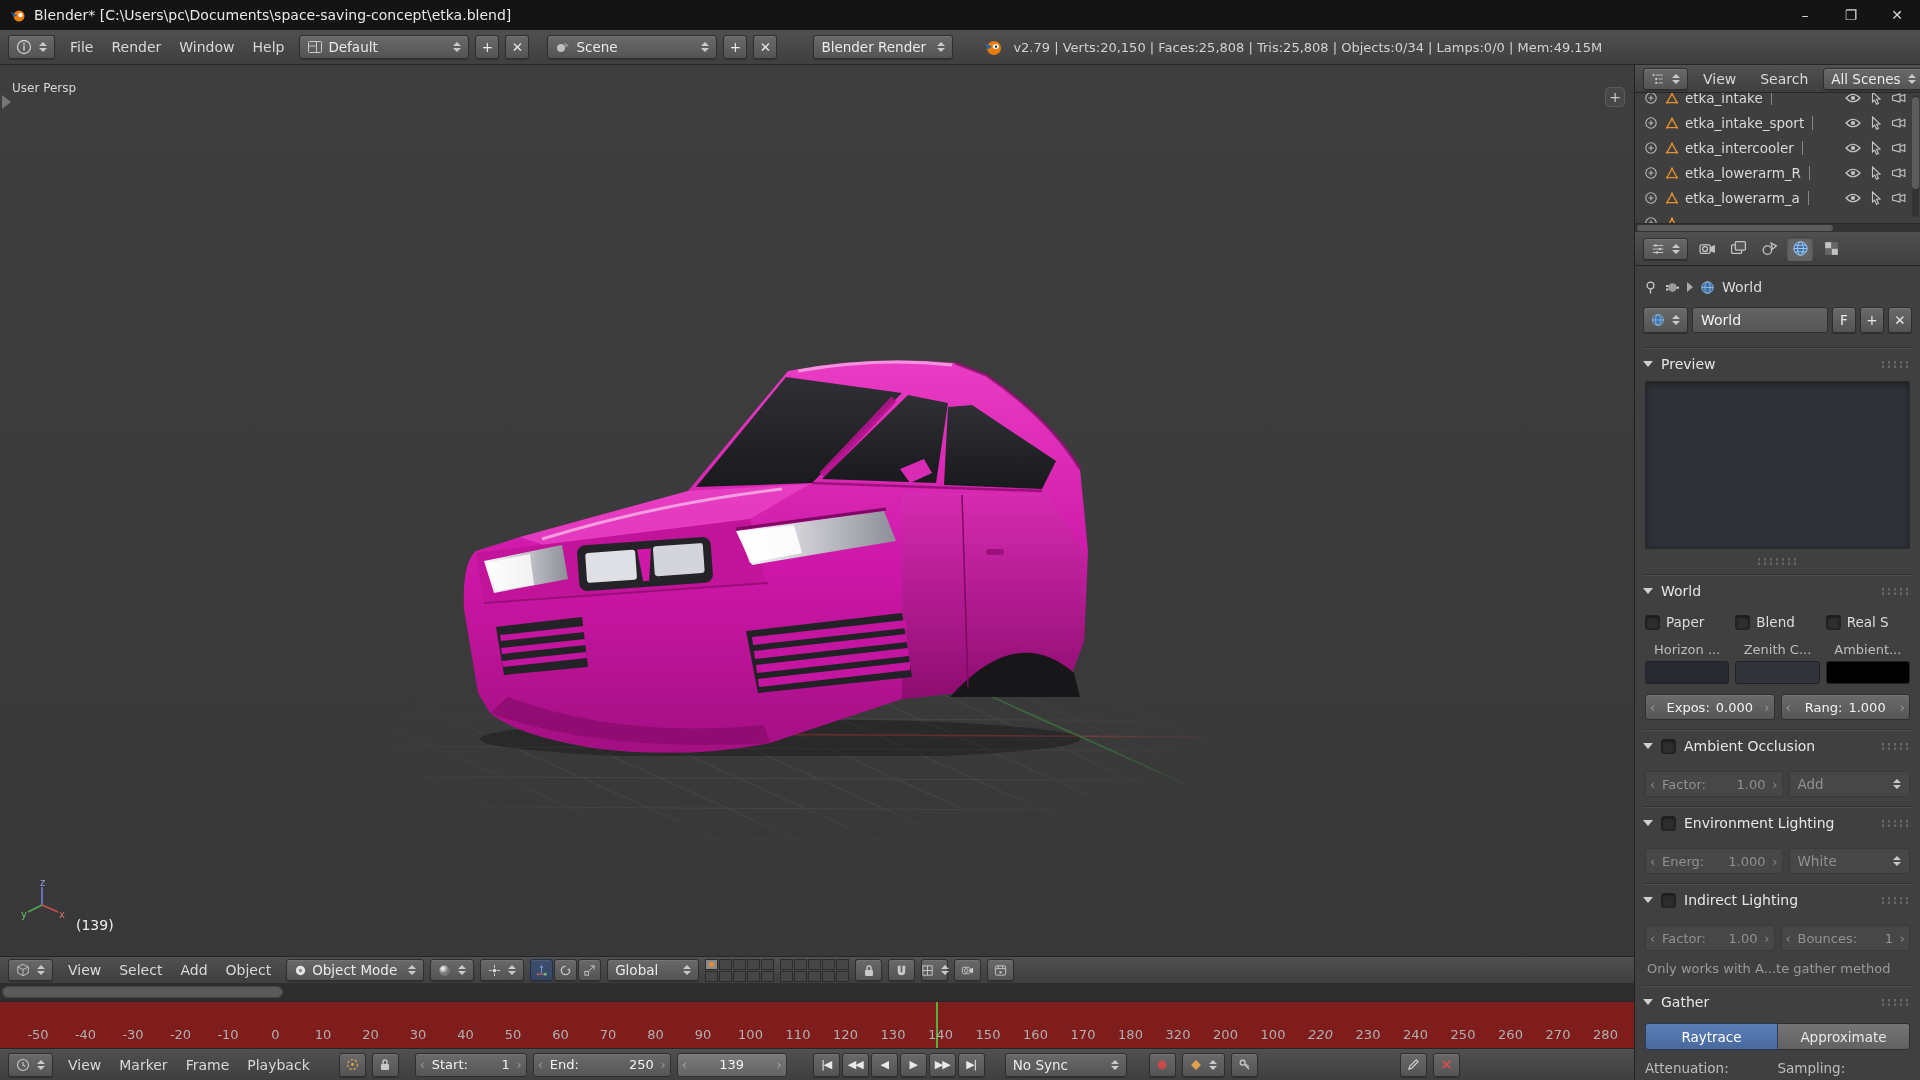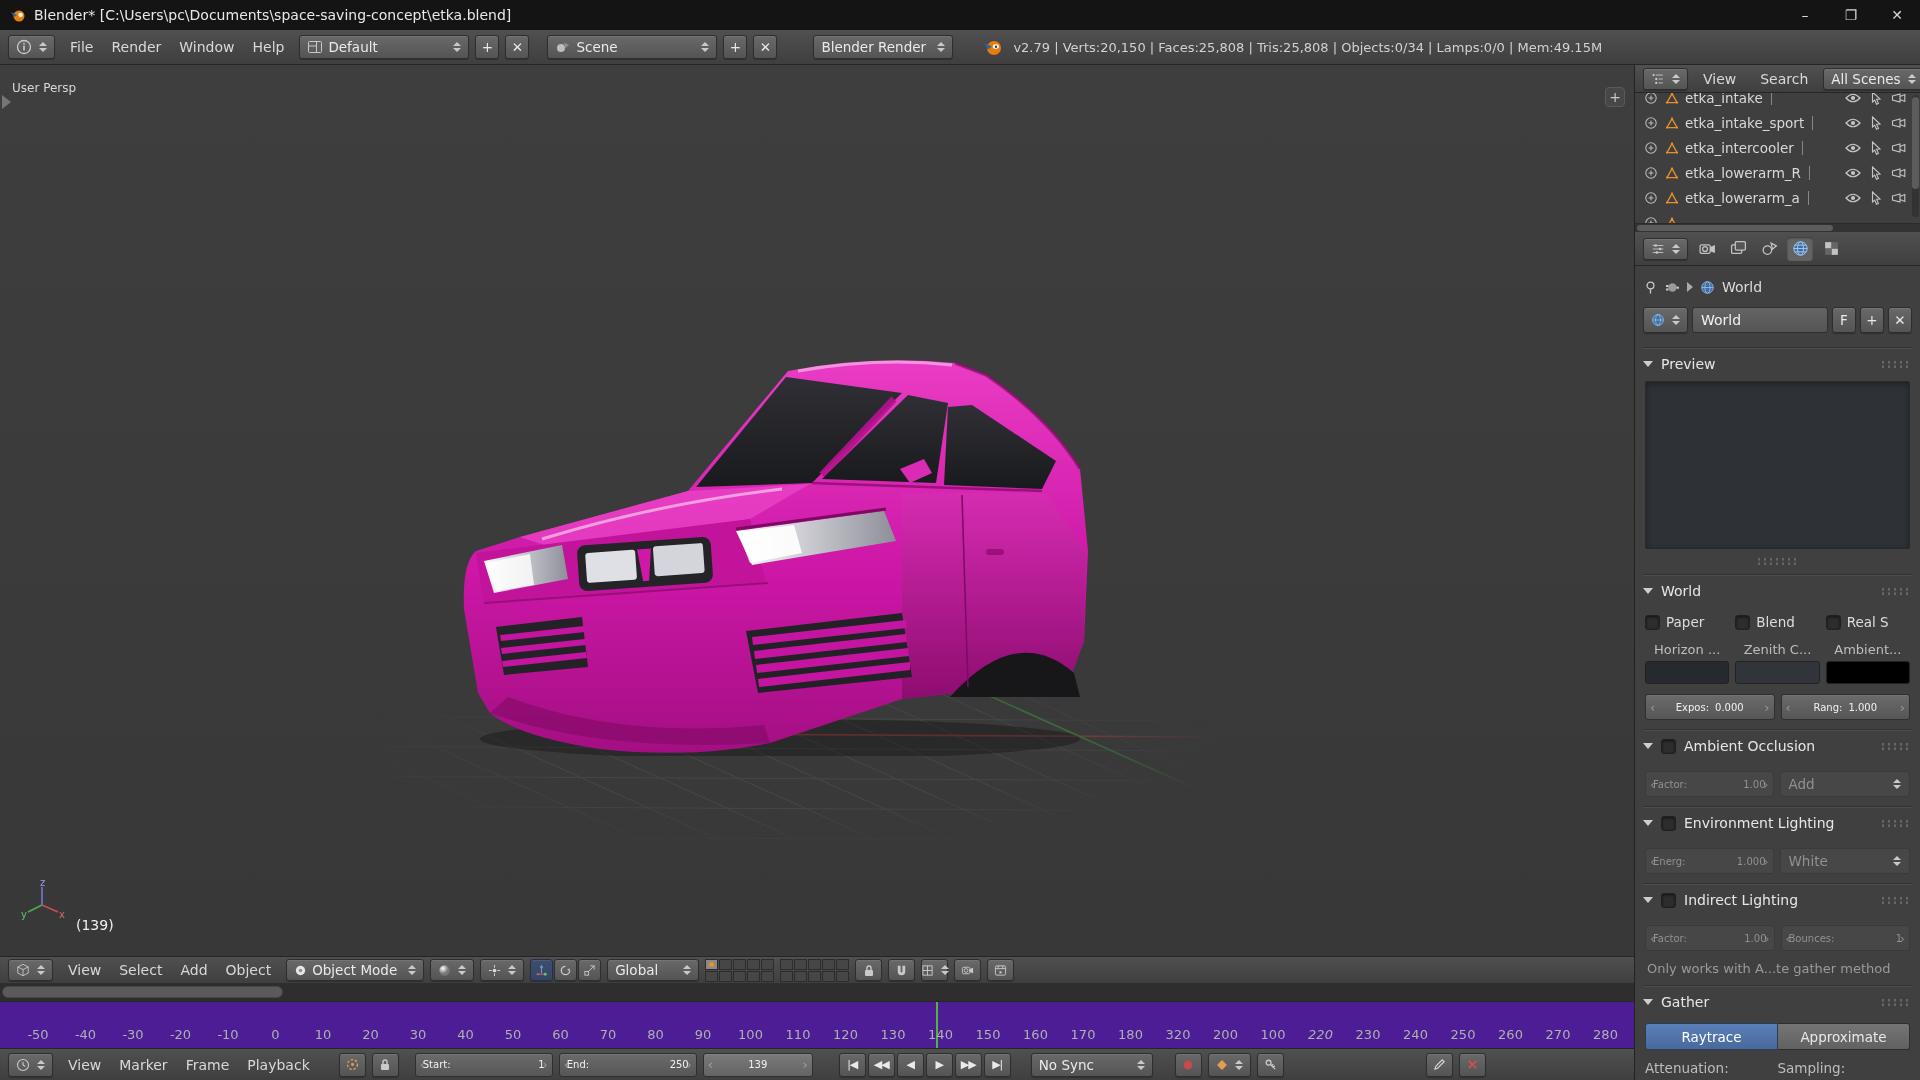--- a/index.html
+++ b/index.html
@@ -46,28 +46,28 @@
   .vp-tab-arrow{position:absolute;left:2px;top:30px;width:0;height:0;border-top:7px solid transparent;border-bottom:7px solid transparent;border-left:9px solid #8f8f8f;opacity:.7}
   .grid{position:absolute;left:310px;top:585px;width:915px;height:228px;
     -webkit-mask-image:radial-gradient(ellipse 62% 58% at 52% 45%,rgba(0,0,0,1) 42%,rgba(0,0,0,0) 78%);
     mask-image:radial-gradient(ellipse 62% 58% at 52% 45%,rgba(0,0,0,1) 42%,rgba(0,0,0,0) 78%)}
   .car{position:absolute;left:450px;top:276px;width:650px;height:415px}
   .gizmo{position:absolute;left:18px;top:814px;width:48px;height:48px}
 
   
   .tl-scroll{height:19px;background:#2e2e2e;border-bottom:1px solid #272727;position:relative;flex:none}
   .tl-scroll-handle{position:absolute;left:2px;top:3px;width:281px;height:12px;background:#5a5a5a;border:1px solid #454545;border-radius:6px}
-  .tl-ruler{height:46px;background:#4c1d95;position:relative;flex:none;overflow:hidden}
+  .tl-ruler{height:46px;background:#7f1d1d;position:relative;flex:none;overflow:hidden}
   .ruler-num{position:absolute;bottom:6px;transform:translateX(-50%);font-size:13px;color:#b0b0b0}
   .frame-line{position:absolute;top:0;bottom:0;width:2px;background:#54b33e}
 
   
   .slider{position:relative;height:26px;border-radius:3px;background:linear-gradient(#6b6b6b,#565656);
     border:1px solid #2f2f2f;display:flex;align-items:center;justify-content:space-between;gap:6px;
-    padding:0 7px;font-size:10px;color:#f2f2f2;box-shadow:inset 0 1px 0 rgba(255,255,255,.07)}
+    padding:0 16px;font-size:13px;color:#f2f2f2;box-shadow:inset 0 1px 0 rgba(255,255,255,.07)}
   .slider.center{justify-content:center}
   .slider::before{content:"‹";position:absolute;left:4px;color:rgba(255,255,255,.35);font-size:13px}
   .slider::after{content:"›";position:absolute;right:4px;color:rgba(255,255,255,.35);font-size:13px}
   .slider.disabled,.drop.disabled{background:#474747;color:#919191;border-color:#3a3a3a;box-shadow:none}
   .drop{height:26px;border-radius:3px;background:linear-gradient(#6b6b6b,#565656);border:1px solid #2f2f2f;
     display:flex;align-items:center;justify-content:space-between;padding:0 8px;font-size:13.5px;color:#f2f2f2}
   .cb{width:15px;height:15px;border-radius:3px;background:#2d2d2d;border:1px solid #202020;
     box-shadow:inset 0 1px 3px rgba(0,0,0,.6);flex:none}
 
   
@@ -584,21 +584,21 @@
         </div>
         <div class="btn icon-sm">
           <span class="icon" style="width:12px;height:13px">
             <svg viewBox="0 0 12 13">
                 <rect x="2" y="6" width="8" height="6" rx="1" fill="#c9c9c9"></rect>
                 <path d="M4 6V4a2 2 0 0 1 4 0v2" fill="none" stroke="#c9c9c9" stroke-width="1.4"></path>
               </svg>
           </span>
         </div>
         <div class="spacer" style="width:4px"></div>
-        <div class="slider" style="width:138px;height:24px">
+        <div class="slider" style="width:112px;height:24px">
           <span>Start:</span>
           <span>1</span>
         </div>
         <div class="slider" style="width:138px;height:24px">
           <span>End:</span>
           <span>250</span>
         </div>
         <div class="slider center" style="width:110px;height:24px;background:linear-gradient(#7a7a7a,#646464)">
           <span>139</span>
         </div>

